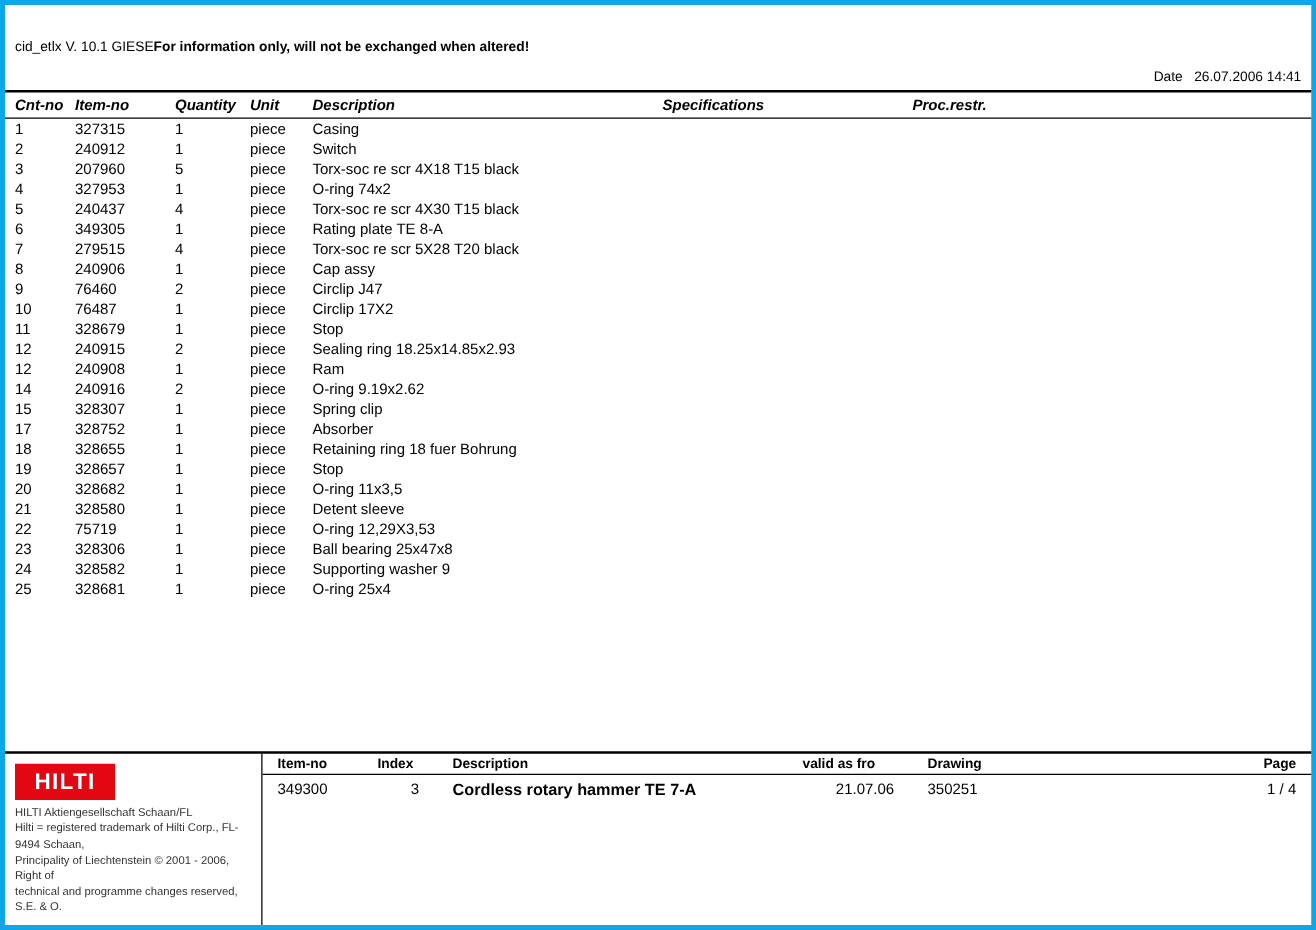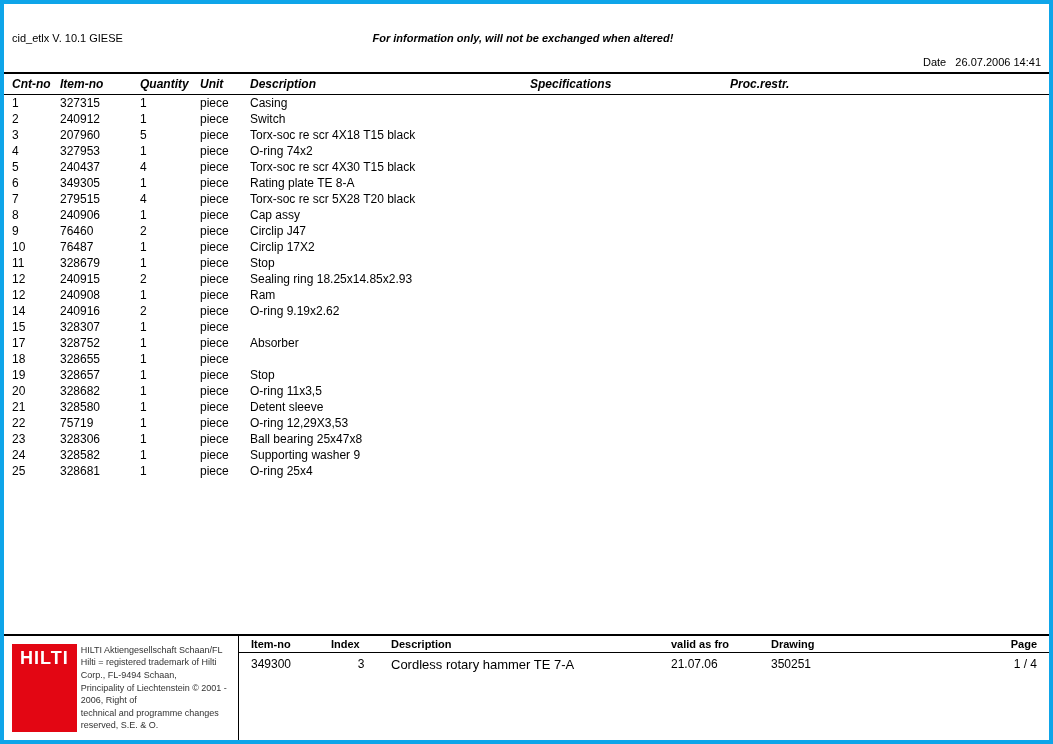--- a/index.html
+++ b/index.html
@@ -20,21 +20,21 @@
     
     .top-header {
       display: flex;
       align-items: center;
       justify-content: space-between;
       padding: 4px 8px;
       border-bottom: 2px solid #000;
       font-size: 11px;
     }
     .top-header .left { font-weight: normal; }
-    .top-header .center { font-weight: bold; text-align: center; flex: 1; font-style: italic; }
+    .top-header .center { font-weight: bold; flex: 1; }
     .top-header .right { font-weight: normal; white-space: nowrap; margin-top: 48px; }
 
     
     .col-header {
       display: flex;
       align-items: center;
       padding: 3px 8px;
       border-bottom: 1px solid #000;
       font-weight: bold;
       font-size: 12px;
@@ -60,25 +60,25 @@
       font-size: 12px;
       border-bottom: none;
     }
 
     
     .footer {
       border-top: 2px solid #000;
       display: flex;
     }
     .footer-left {
-      width: 235px;
+      width: 206px;
       border-right: 1px solid #000;
       padding: 8px;
       display: flex;
-      flex-direction: row;
+      flex-direction: column;
       gap: 4px;
     }
     .hilti-logo {
       background: #e30613;
       color: #fff;
       font-weight: bold;
       font-size: 18px;
       padding: 4px 8px;
       display: inline-block;
       width: 80px;
@@ -117,22 +117,22 @@
     .footer-col-page { flex: 1; text-align: right; }
 
     .footer-data {
       display: flex;
       align-items: center;
       padding: 4px 12px;
       font-size: 12px;
     }
     .footer-data-itemno { width: 80px; font-weight: normal; }
     .footer-data-index { width: 60px; text-align: center; }
-    .footer-data-desc { width: 280px; font-weight: normal; font-size: 13px; }
-    .footer-data-valid { width: 100px; }
+    .footer-data-desc { width: 280px; font-weight: bold; font-size: 13px; }
+    .footer-data-valid { width: 100px; text-align: center; }
     .footer-data-drawing { width: 100px; }
     .footer-data-page { flex: 1; text-align: right; }
   </style>
 </head>
 <body>
 
 <div class="page">
 
   <div class="top-header">
     <span class="left">cid_etlx V. 10.1  GIESE</span>
@@ -278,37 +278,39 @@
       <span class="col-unit">piece</span>
       <span class="col-desc">O-ring 9.19x2.62</span>
       <span class="col-spec"></span>
       <span class="col-proc"></span>
     </div>
       <div class="part-row">
       <span class="col-cnt">15</span>
       <span class="col-item">328307</span>
       <span class="col-qty">1</span>
       <span class="col-unit">piece</span>
+      <span class="col-desc">Spring clip</span>
       <span class="col-spec"></span>
       <span class="col-proc"></span>
     </div>
       <div class="part-row">
       <span class="col-cnt">17</span>
       <span class="col-item">328752</span>
       <span class="col-qty">1</span>
       <span class="col-unit">piece</span>
       <span class="col-desc">Absorber</span>
       <span class="col-spec"></span>
       <span class="col-proc"></span>
     </div>
       <div class="part-row">
       <span class="col-cnt">18</span>
       <span class="col-item">328655</span>
       <span class="col-qty">1</span>
       <span class="col-unit">piece</span>
+      <span class="col-desc">Retaining ring 18 fuer Bohrung</span>
       <span class="col-spec"></span>
       <span class="col-proc"></span>
     </div>
       <div class="part-row">
       <span class="col-cnt">19</span>
       <span class="col-item">328657</span>
       <span class="col-qty">1</span>
       <span class="col-unit">piece</span>
       <span class="col-desc">Stop</span>
       <span class="col-spec"></span>

